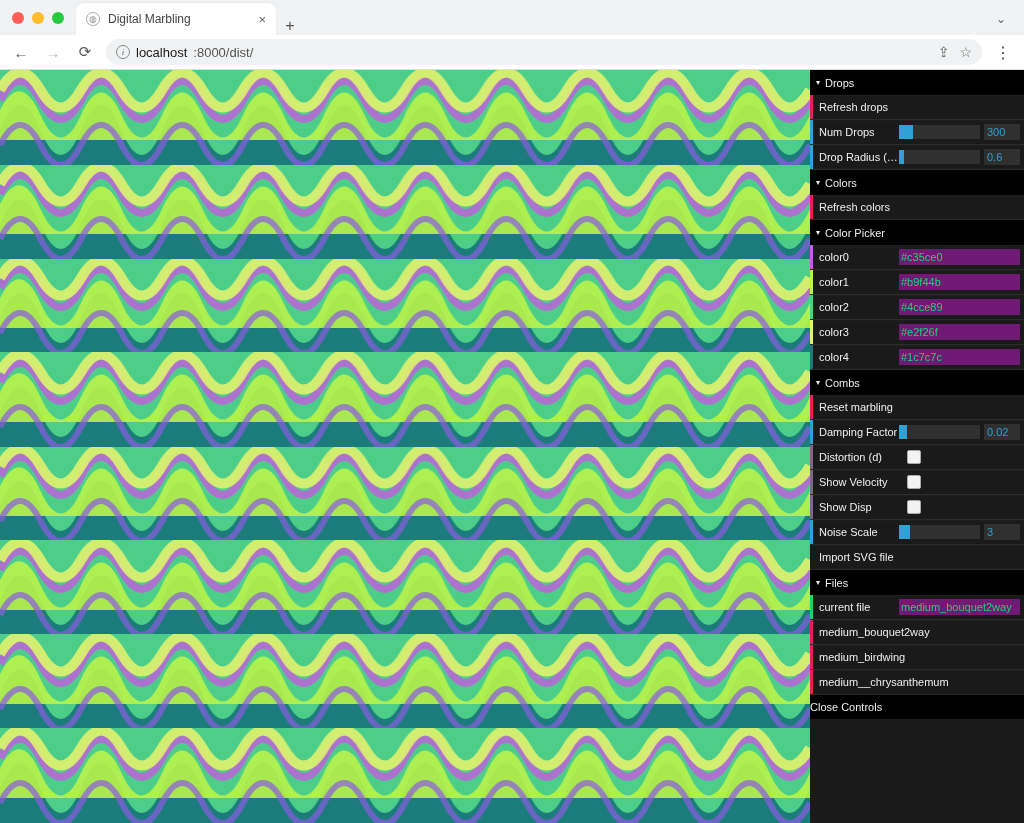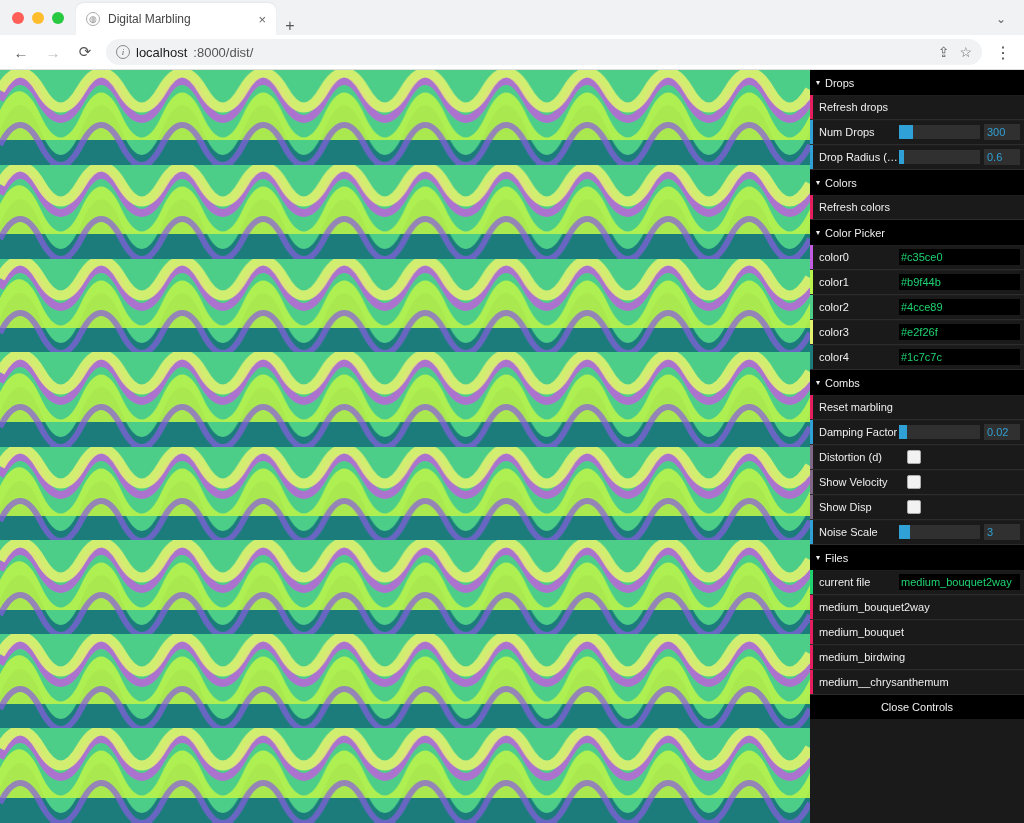--- a/index.html
+++ b/index.html
@@ -162,39 +162,39 @@
     padding-left:3px;
     font-size:11px;
     line-height:16px;
   }
   .gui-row .chk {
     width:14px;height:14px;background:#f2f2f2;border:1px solid #aaa;border-radius:2px;margin-left:8px;
   }
   .gui-row .txt {
     flex:1;
     height:16px;
-    background:#000000;
+    background:#701a75;
     color:#1ed36f;
     padding-left:2px;
     font-size:11px;
     line-height:16px;
     overflow:hidden;
     white-space:nowrap;
   }
   .accent {
     width:3px; align-self:stretch;
   }
   .ac-red    { background:#e61d5f; }
   .ac-blue   { background:#2fa1d6; }
   .ac-green  { background:#1ed36f; }
   .ac-purple { background:#806787; }
   .gui-close {
     background:#000;
     height:24px;
-    text-align:center;
+    text-align:left;
     line-height:24px;
     color:#eee;
   }
 </style>
 </head>
 <body>
 
 <div class="chrome">
   <div class="tabbar">
     <div class="window-buttons">
@@ -344,40 +344,40 @@
       <div class="chk"></div>
     </div>
     <div class="gui-row">
       <div class="accent ac-blue"></div>
       <div class="label">Noise Scale</div>
       <div class="slider">
           <div class="fill" style="width:14%"></div>
         </div>
       <div class="num">3</div>
     </div>
+    <div class="gui-row gui-func">
+      <div class="accent" style="background:#1a1a1a"></div>
+      <div class="label">Import SVG file</div>
+    </div>
 
     <div class="gui-folder-title">
       <span class="tri">▾</span>
       <span>Files</span>
     </div>
     <div class="gui-row">
       <div class="accent ac-green"></div>
       <div class="label">current file</div>
       <div class="txt">medium_bouquet2way</div>
     </div>
     <div class="gui-row gui-func">
       <div class="accent ac-red"></div>
       <div class="label">medium_bouquet2way</div>
     </div>
     <div class="gui-row gui-func">
       <div class="accent ac-red"></div>
-      <div class="label">medium_bouquet</div>
-    </div>
-    <div class="gui-row gui-func">
-      <div class="accent ac-red"></div>
       <div class="label">medium_birdwing</div>
     </div>
     <div class="gui-row gui-func">
       <div class="accent ac-red"></div>
       <div class="label">medium__chrysanthemum</div>
     </div>
 
     <div class="gui-close">Close Controls</div>
   </div>
 

